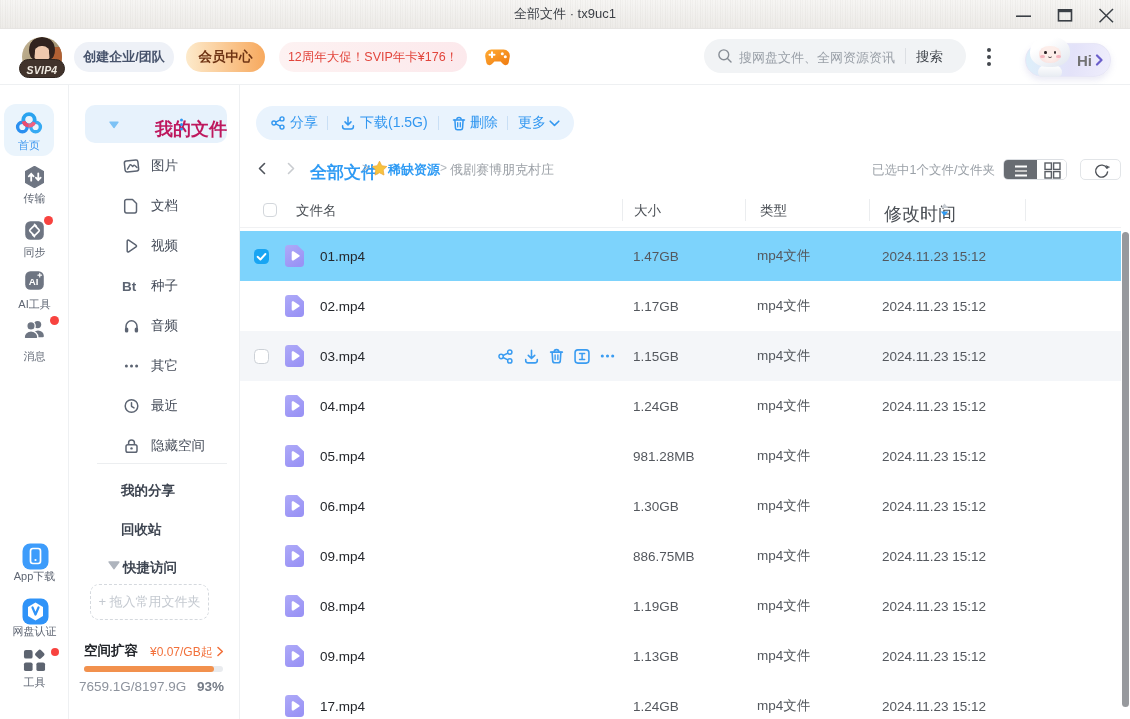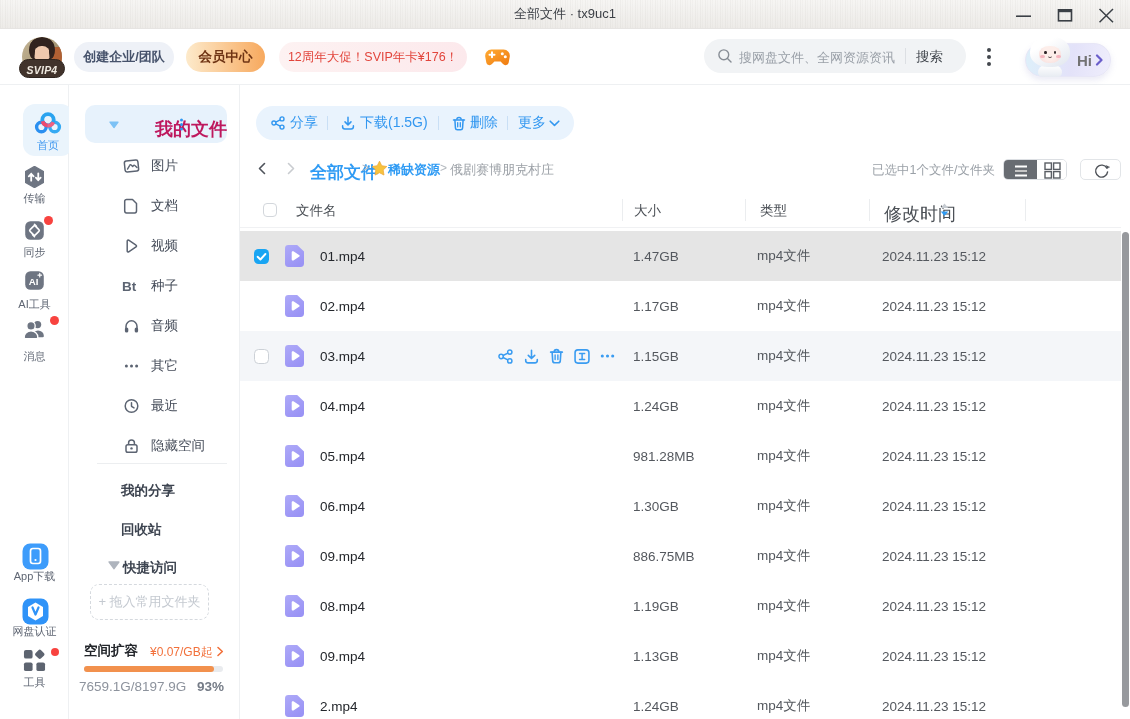--- a/index.html
+++ b/index.html
@@ -117,21 +117,21 @@
     <div class="abs" style="left:18.2px; top:19.4px; width:3.6px; height:2.2px; border-radius:0 0 4px 4px; border-bottom:1.3px solid #584a4c;"></div>
   </div>
   <span class="abs" style="left:1077px; top:23px; font-size:15px; font-weight:bold; color:#737373;">Hi</span>
   <svg class="abs" style="left:1094px; top:25px;" width="10" height="12" viewBox="0 0 10 12">
       <path d="M3 1.5 L7.5 6 L3 10.5" fill="none" stroke="#6a5ecb" stroke-width="2.2" stroke-linecap="round" stroke-linejoin="round"></path>
     </svg>
 </div>
 
 <div id="rail">
 
-  <div class="abs" style="left:23px; top:19px; width:50px; height:52px; border-radius:12px; background:#eaf4fc; text-align:center;">
+  <div class="abs" style="left:4px; top:19px; width:50px; height:52px; border-radius:12px; background:#eaf4fc; text-align:center;">
     <svg style="margin-top:7px;" width="28" height="25" viewBox="0 0 28 25">
       <circle cx="7.4" cy="16" r="4.8" fill="none" stroke="#2a8ff0" stroke-width="3.4"></circle>
       <circle cx="20.6" cy="16" r="4.8" fill="none" stroke="#36aaf3" stroke-width="3.4"></circle>
       <circle cx="14" cy="8.8" r="5.7" fill="none" stroke="#2aa3ef" stroke-width="3.8"></circle>
       <path d="M8.5 10.3 A5.7 5.7 0 0 0 13.6 14.5" fill="none" stroke="#ef4a6e" stroke-width="3.8"></path>
       <path d="M13.6 14.5 A5.7 5.7 0 0 0 19.3 11.2" fill="none" stroke="#f06080" stroke-width="3.8"></path>
     </svg>
     <span style="display:block; font-size:11px; color:#3e97ef; margin-top:-2px;">首页</span>
   </div>
 
@@ -375,21 +375,21 @@
     <span class="abs" style="left:520px; top:10px; font-size:13.5px; color:#4a4f55;">类型</span>
     <div class="abs" style="left:629px; top:7px; width:1px; height:22px; background:#ebedef;"></div>
     <span class="abs" style="left:644px; top:10px; font-size:18px; color:#4a4f55;">修改时间</span>
     <svg class="abs" style="left:700px; top:11px;" width="9" height="14" viewBox="0 0 9 14">
         <path d="M4.5 0.6 L8.2 5 H0.8 Z" fill="#c6cbd1"></path>
         <path d="M0.8 8.6 H8.2 L4.5 13 Z" fill="#2f9bf4"></path>
       </svg>
     <div class="abs" style="left:785px; top:7px; width:1px; height:22px; background:#ebedef;"></div>
   </div>
 
-  <div class="row" style="top:146px; background:#e5e5e5;">
+  <div class="row" style="top:146px; background:#7dd3fc;">
     <div class="abs" style="left:14px; top:18px; width:15px; height:15px; border-radius:4.5px; background:#19a5f3;"><svg width="15" height="15" viewBox="0 0 15 15">
           <path d="M3.6 7.8 L6.4 10.5 L11.4 5" fill="none" stroke="#fff" stroke-width="1.9" stroke-linecap="round" stroke-linejoin="round"></path>
         </svg></div>
     <svg class="ficon" width="19" height="22" viewBox="0 0 19 22">
         <path d="M3.4 0 H12.2 L19 6.6 V18.6 A3.4 3.4 0 0 1 15.6 22 H3.4 A3.4 3.4 0 0 1 0 18.6 V3.4 A3.4 3.4 0 0 1 3.4 0 Z" fill="url(#fg)"></path>
         <path d="M6.7 7.3 a1.15 1.15 0 0 1 1.73 -1 l5.6 3.6 a1.15 1.15 0 0 1 0 1.95 l-5.6 3.6 a1.15 1.15 0 0 1 -1.73 -1 Z" fill="#fff"></path>
       </svg>
     <span class="cell-name">01.mp4</span>
     <span class="cell-size">1.47GB</span>
     <span class="cell-type">mp4文件</span>
@@ -499,20 +499,20 @@
     <span class="cell-name">09.mp4</span>
     <span class="cell-size">1.13GB</span>
     <span class="cell-type">mp4文件</span>
     <span class="cell-time">2024.11.23 15:12</span>
   </div>
   <div class="row" style="top:596px;">
     <svg class="ficon" width="19" height="22" viewBox="0 0 19 22">
         <path d="M3.4 0 H12.2 L19 6.6 V18.6 A3.4 3.4 0 0 1 15.6 22 H3.4 A3.4 3.4 0 0 1 0 18.6 V3.4 A3.4 3.4 0 0 1 3.4 0 Z" fill="url(#fg)"></path>
         <path d="M6.7 7.3 a1.15 1.15 0 0 1 1.73 -1 l5.6 3.6 a1.15 1.15 0 0 1 0 1.95 l-5.6 3.6 a1.15 1.15 0 0 1 -1.73 -1 Z" fill="#fff"></path>
       </svg>
-    <span class="cell-name">2.mp4</span>
+    <span class="cell-name">17.mp4</span>
     <span class="cell-size">1.24GB</span>
     <span class="cell-type">mp4文件</span>
     <span class="cell-time">2024.11.23 15:12</span>
   </div>
 
   <div class="abs" style="left:882px; top:147px; width:7px; height:475px; border-radius:4px; background:#97999d;"></div>
 </div>
 
 </body></html>

